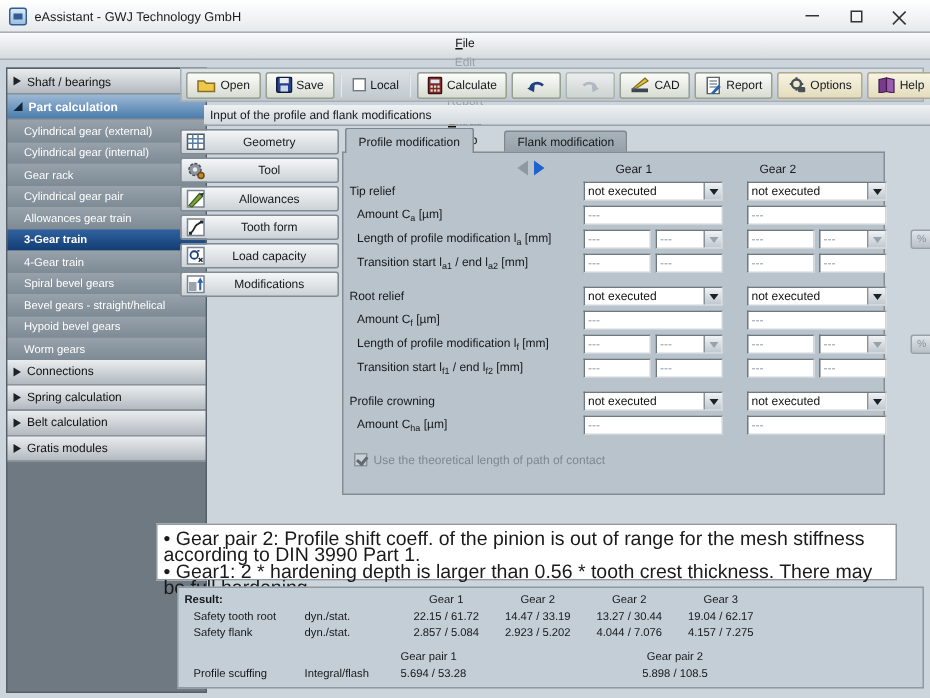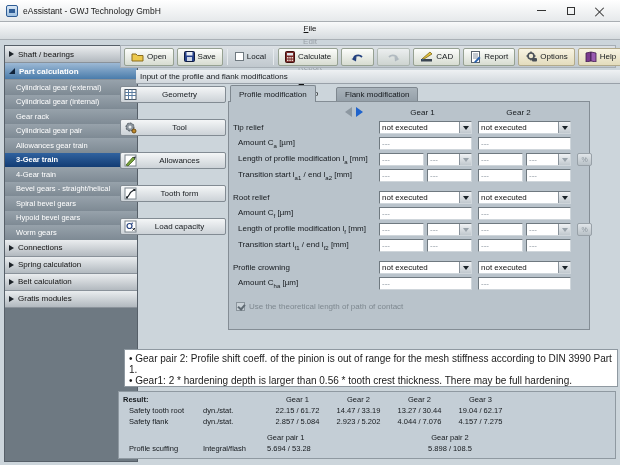--- a/index.html
+++ b/index.html
@@ -53,33 +53,33 @@
   .tsep { width:1px; height:16px; background:#98a0a8; border-right:1px solid #e6eaee; margin:0 1px; }
   .cb { width:9px; height:9px; background:#fff; border:1px solid #6f7980; display:inline-block; }
 
   
   .status { position:absolute; left:136px; top:70px; width:496px; height:14px;
     background:linear-gradient(#eef1f3,#d2d8dd); border-bottom:1px solid #99a1a9;
     display:flex; align-items:center; padding:0 4px; }
 
   
   .navcol { position:absolute; left:120px; top:86px; width:106px; }
-  .nbtn { height:17px; margin-bottom:16px; display:flex; align-items:center;
+  .nbtn { height:17px; margin-bottom:2px; display:flex; align-items:center;
     background:linear-gradient(#f4f6f7,#ccd2d7); border:1px solid #828b93; border-radius:2px; padding:0 3px; }
   .nbtn .nlabel { flex:1; text-align:center; }
   .nicon { width:13px; height:13px; flex:0 0 13px; }
 
   
   .tab { position:absolute; height:17px; padding:0 8px; display:flex; align-items:center;
     border:1px solid #7e878f; border-radius:2px 2px 0 0; }
   .tab.active { left:230px; top:85px; background:#b9c3cb; border-bottom:none; z-index:3; }
   .tab.inactive { left:336px; top:87px; height:15px; background:linear-gradient(#a9b3bb,#95a0a9); z-index:1; }
   .fpanel { position:absolute; left:228px; top:101px; width:362px; height:229px;
     background:#b9c3cb; border:1px solid #848d95; padding:4px 4px 0 4px; z-index:2; }
-  .frow { display:grid; grid-template-columns:140px 93px 93px 15px; column-gap:6px; align-items:center; margin-bottom:3px; }
+  .frow { display:grid; grid-template-columns:140px 93px 93px 15px; column-gap:16px; align-items:center; margin-bottom:3px; }
   .frow.gap-top { margin-top:9px; }
   .flabel { white-space:nowrap; overflow:hidden; }
   .flabel.indent { padding-left:5px; }
   sub { font-size:6px; }
   .ghead { display:grid; grid-template-columns:140px 93px 93px 15px; column-gap:3px; margin:1px 0 4px; align-items:center; }
   .ghead .gcol { text-align:center; }
   .navarrows { display:flex; justify-content:flex-end; align-items:center; gap:4px; padding-right:10px; }
   .arr-left { width:0; height:0; border-right:7px solid #8d98a1; border-top:5px solid transparent; border-bottom:5px solid transparent; }
   .arr-right { width:0; height:0; border-left:7px solid #1f63cc; border-top:5px solid transparent; border-bottom:5px solid transparent; }
   .combo { display:flex; background:#fff; border:1px solid; border-color:#6f7980 #cfd6db #cfd6db #6f7980; height:13px; align-items:stretch; }
@@ -93,22 +93,22 @@
   .split { display:grid; grid-template-columns:1fr 1fr; column-gap:3px; }
   .pbtn { width:15px; height:13px; background:linear-gradient(#e0e5e9,#b9c1c7); border:1px solid #98a1a8; border-radius:2px;
     display:flex; align-items:center; justify-content:center; color:#8a949c; font-size:7px; }
   .pbtn::before { content:"%"; }
   .cbrow { display:flex; align-items:flex-start; gap:4px; margin-top:12px; padding-left:3px; color:#7e8890; }
   .cb-dis { width:9px; height:9px; background:#c9d1d7; border:1px solid #8a949c; position:relative; }
   .cb-dis::after { content:""; position:absolute; left:1px; top:1px; width:5px; height:3px;
     border-left:2px solid #5f6a73; border-bottom:2px solid #5f6a73; transform:rotate(-50deg); }
 
   
-  .messages { position:absolute; left:124px; top:349px; width:494px; height:38px; background:#fff;
-    border:1px solid #8f99a1; padding:3px 4px; font-size:10px; line-height:11px; color:#1a1a1a; }
+  .messages { position:absolute; left:104px; top:349px; width:494px; height:38px; background:#fff;
+    border:1px solid #8f99a1; padding:3px 4px; font-size:13px; line-height:11px; color:#1a1a1a; }
 
   
   .results { position:absolute; left:118px; top:391px; width:498px; height:68px;
     background:#c4ced6; border:1px solid #8f99a1; padding:3px 4px; font-size:7.5px; }
   .rgrid { display:grid; grid-template-columns:80px 64px 61px 61px 61px 61px; row-gap:2px; align-items:center; }
   .rcell { white-space:nowrap; }
   .rcell.c { text-align:center; }
   .rcell.b { font-weight:bold; }
   .rcell.pad { padding-left:6px; }
   .span2a { grid-column:3/5; }
@@ -167,24 +167,24 @@
   <div class="side-item">
       <span>Allowances gear train</span>
     </div>
   <div class="side-item selected">
       <span>3-Gear train</span>
     </div>
   <div class="side-item">
       <span>4-Gear train</span>
     </div>
   <div class="side-item">
+      <span>Spiral bevel gears</span>
+    </div>
+  <div class="side-item">
       <span>Bevel gears - straight/helical</span>
-    </div>
-  <div class="side-item">
-      <span>Spiral bevel gears</span>
     </div>
   <div class="side-item">
       <span>Hypoid bevel gears</span>
     </div>
   <div class="side-item">
       <span>Worm gears</span>
     </div>
   <div class="side-head">
     <span class="tri-right"></span>
     <span>Connections</span>
@@ -341,20 +341,29 @@
         <rect x="1" y="1" width="11" height="11" fill="#fff" stroke="#7a848c"></rect>
         <circle cx="5.5" cy="6" r="2.5" fill="none" stroke="#23407e" stroke-width="1.2"></circle>
         <path d="M7.5 3.5 L9 3" stroke="#23407e" stroke-width="1.2"></path>
         <g stroke="#22282e" stroke-width="1">
           <line x1="8.5" y1="8" x2="11" y2="10.5"></line>
           <line x1="11" y1="8" x2="8.5" y2="10.5"></line>
         </g>
       </svg>
     <span class="nlabel">Load capacity</span>
   </div>
+  <div class="nbtn">
+    <svg class="nicon" viewBox="0 0 13 13">
+        <rect x="1" y="1" width="11" height="11" fill="#fff" stroke="#7a848c"></rect>
+        <path d="M2 11 L2 5 L7 5 L7 11 Z" fill="#9aa4ac"></path>
+        <path d="M9.5 10.5 L9.5 4" stroke="#2a63b0" stroke-width="1.4"></path>
+        <path d="M7.5 5.5 L9.5 2 L11.5 5.5 Z" fill="#2a63b0"></path>
+      </svg>
+    <span class="nlabel">Modifications</span>
+  </div>
 </div>
 
 <div class="tab active">
   <span>Profile modification</span>
 </div>
 <div class="tab inactive">
   <span>Flank modification</span>
 </div>
 
 <div class="fpanel">

